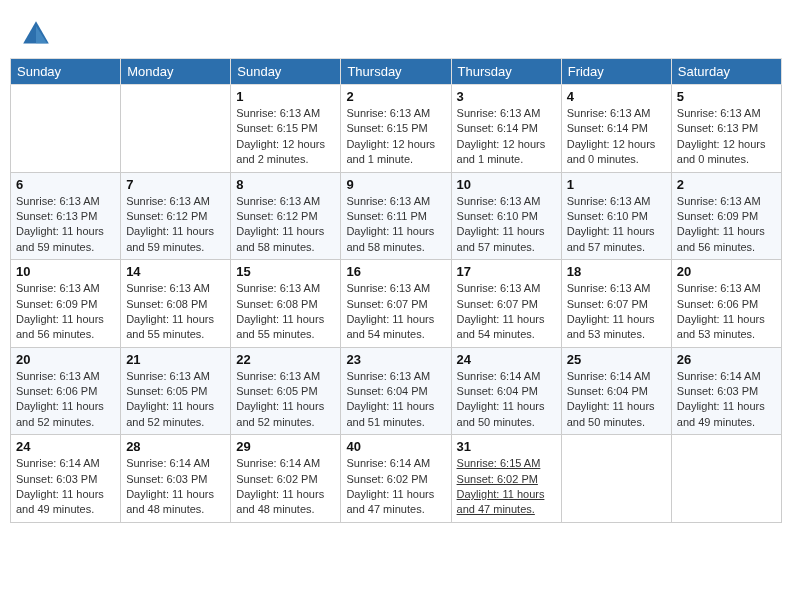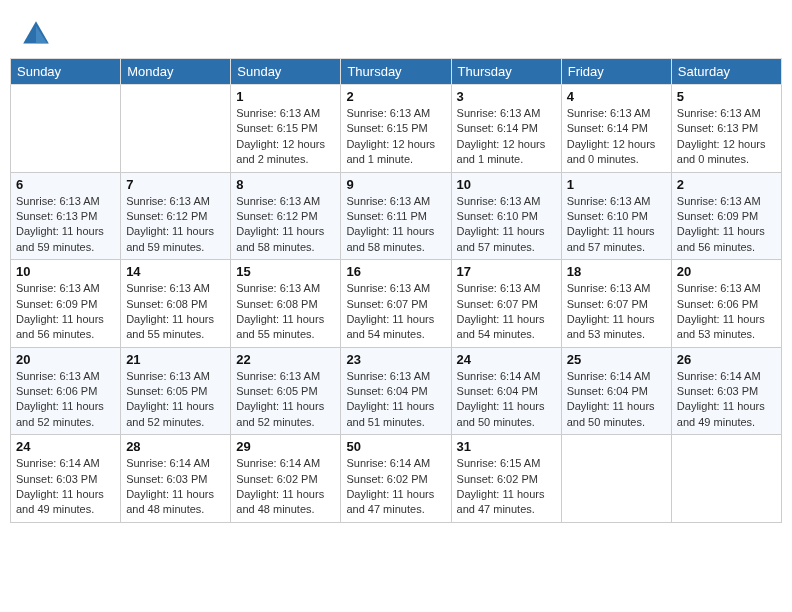--- a/index.html
+++ b/index.html
@@ -320,29 +320,29 @@
 and 48 minutes.</div>
         </td>
         <td>
           <span class="day-number">29</span>
           <div class="day-info" style="white-space: pre-line;">Sunrise: 6:14 AM
 Sunset: 6:02 PM
 Daylight: 11 hours
 and 48 minutes.</div>
         </td>
         <td>
-          <span class="day-number">50</span>
+          <span class="day-number">40</span>
           <div class="day-info" style="white-space: pre-line;">Sunrise: 6:14 AM
 Sunset: 6:02 PM
 Daylight: 11 hours
 and 47 minutes.</div>
         </td>
         <td>
           <span class="day-number">31</span>
-          <div class="day-info" style="white-space: pre-line;">Sunrise: 6:15 AM
+          <div class="day-info" style="white-space: pre-line; text-decoration: underline;">Sunrise: 6:15 AM
 Sunset: 6:02 PM
 Daylight: 11 hours
 and 47 minutes.</div>
         </td>
         <td class="empty-cell"></td>
         <td class="empty-cell"></td>
       </tr>
     </tbody>
 </table>
 

